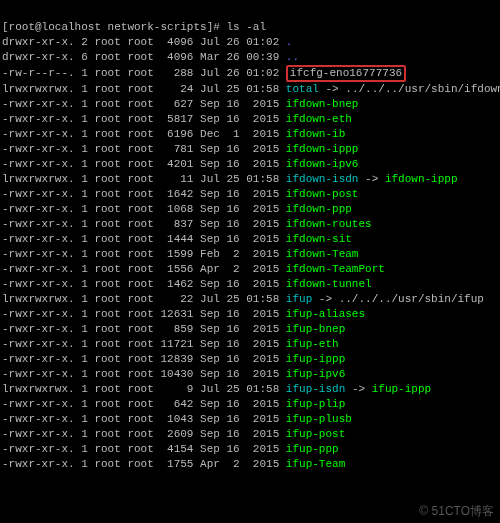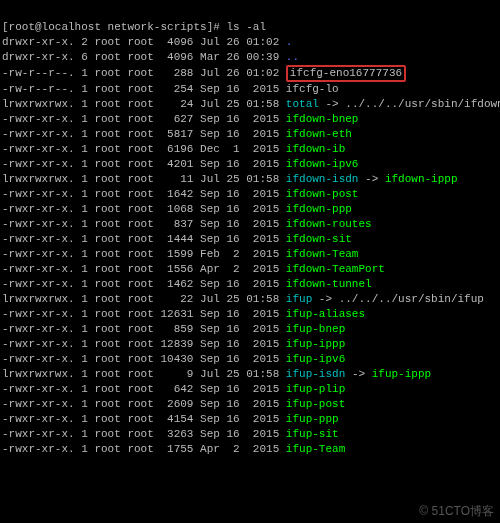--- a/index.html
+++ b/index.html
@@ -13,40 +13,41 @@
 </style>
 </head>
 <body>
 
 <div class="term">
   <div class="row"><span>[root@localhost network-scripts]# </span><span>ls -al</span></div>
   <div id="listing">
       <div class="row"><span>drwxr-xr-x. 2 root root  4096 Jul 26 01:02 </span><span class="blue">.</span></div>
       <div class="row"><span>drwxr-xr-x. 6 root root  4096 Mar 26 00:39 </span><span class="blue">..</span></div>
       <div class="row"><span>-rw-r--r--. 1 root root   288 Jul 26 01:02 </span><span class="red-box">ifcfg-eno16777736</span></div>
-      <div class="row"><span>-rw-r--r--. 1 root root   254 Sep 16  2015 </span><span>ifcfg-lo</span></div>
       <div class="row"><span>lrwxrwxrwx. 1 root root    24 Jul 25 01:58 </span><span class="cyan">total</span><span> -&gt; </span><span>../../../usr/sbin/ifdown</span></div>
       <div class="row"><span>-rwxr-xr-x. 1 root root   627 Sep 16  2015 </span><span class="green">ifdown-bnep</span></div>
       <div class="row"><span>-rwxr-xr-x. 1 root root  5817 Sep 16  2015 </span><span class="green">ifdown-eth</span></div>
       <div class="row"><span>-rwxr-xr-x. 1 root root  6196 Dec  1  2015 </span><span class="green">ifdown-ib</span></div>
+      <div class="row"><span>-rwxr-xr-x. 1 root root   781 Sep 16  2015 </span><span class="green">ifdown-ippp</span></div>
       <div class="row"><span>-rwxr-xr-x. 1 root root  4201 Sep 16  2015 </span><span class="green">ifdown-ipv6</span></div>
       <div class="row"><span>lrwxrwxrwx. 1 root root    11 Jul 25 01:58 </span><span class="cyan">ifdown-isdn</span><span> -&gt; </span><span class="green">ifdown-ippp</span></div>
       <div class="row"><span>-rwxr-xr-x. 1 root root  1642 Sep 16  2015 </span><span class="green">ifdown-post</span></div>
       <div class="row"><span>-rwxr-xr-x. 1 root root  1068 Sep 16  2015 </span><span class="green">ifdown-ppp</span></div>
       <div class="row"><span>-rwxr-xr-x. 1 root root   837 Sep 16  2015 </span><span class="green">ifdown-routes</span></div>
       <div class="row"><span>-rwxr-xr-x. 1 root root  1444 Sep 16  2015 </span><span class="green">ifdown-sit</span></div>
       <div class="row"><span>-rwxr-xr-x. 1 root root  1599 Feb  2  2015 </span><span class="green">ifdown-Team</span></div>
       <div class="row"><span>-rwxr-xr-x. 1 root root  1556 Apr  2  2015 </span><span class="green">ifdown-TeamPort</span></div>
       <div class="row"><span>-rwxr-xr-x. 1 root root  1462 Sep 16  2015 </span><span class="green">ifdown-tunnel</span></div>
       <div class="row"><span>lrwxrwxrwx. 1 root root    22 Jul 25 01:58 </span><span class="cyan">ifup</span><span> -&gt; </span><span>../../../usr/sbin/ifup</span></div>
       <div class="row"><span>-rwxr-xr-x. 1 root root 12631 Sep 16  2015 </span><span class="green">ifup-aliases</span></div>
       <div class="row"><span>-rwxr-xr-x. 1 root root   859 Sep 16  2015 </span><span class="green">ifup-bnep</span></div>
+      <div class="row"><span>-rwxr-xr-x. 1 root root 11721 Sep 16  2015 </span><span class="green">ifup-eth</span></div>
       <div class="row"><span>-rwxr-xr-x. 1 root root 12839 Sep 16  2015 </span><span class="green">ifup-ippp</span></div>
       <div class="row"><span>-rwxr-xr-x. 1 root root 10430 Sep 16  2015 </span><span class="green">ifup-ipv6</span></div>
       <div class="row"><span>lrwxrwxrwx. 1 root root     9 Jul 25 01:58 </span><span class="cyan">ifup-isdn</span><span> -&gt; </span><span class="green">ifup-ippp</span></div>
       <div class="row"><span>-rwxr-xr-x. 1 root root   642 Sep 16  2015 </span><span class="green">ifup-plip</span></div>
+      <div class="row"><span>-rwxr-xr-x. 1 root root  1043 Sep 16  2015 </span><span class="green">ifup-plusb</span></div>
       <div class="row"><span>-rwxr-xr-x. 1 root root  2609 Sep 16  2015 </span><span class="green">ifup-post</span></div>
       <div class="row"><span>-rwxr-xr-x. 1 root root  4154 Sep 16  2015 </span><span class="green">ifup-ppp</span></div>
-      <div class="row"><span>-rwxr-xr-x. 1 root root  3263 Sep 16  2015 </span><span class="green">ifup-sit</span></div>
       <div class="row"><span>-rwxr-xr-x. 1 root root  1755 Apr  2  2015 </span><span class="green">ifup-Team</span></div>
     </div>
   <div class="watermark">© 51CTO博客</div>
 </div>
 
 </body></html>

